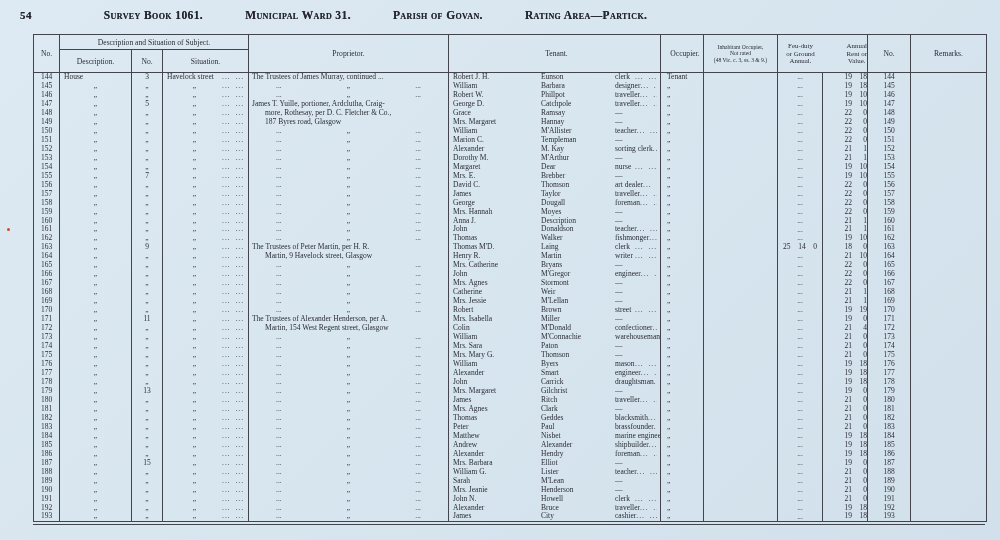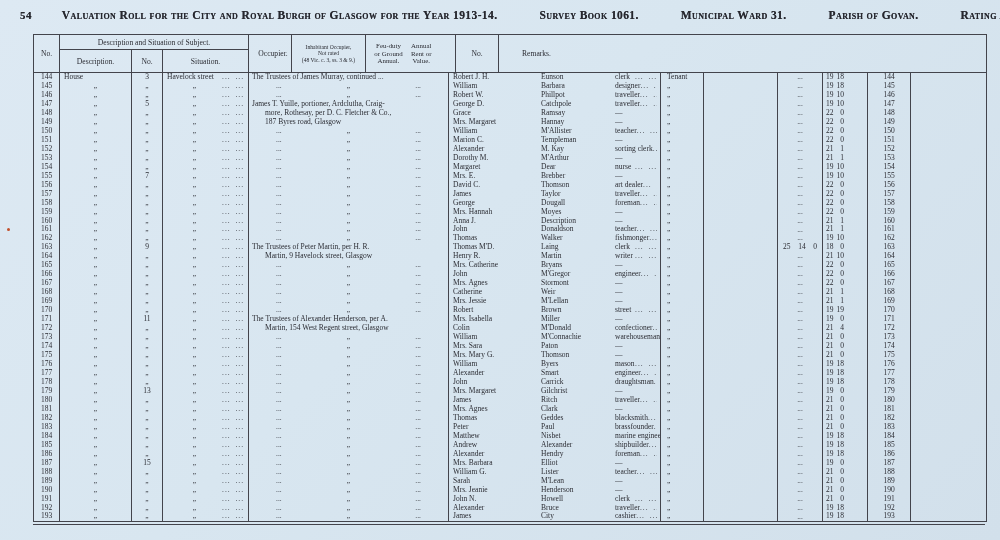--- a/index.html
+++ b/index.html
@@ -83,52 +83,53 @@
   .tFirst{width:88px;overflow:hidden;}
   .tSur{width:74px;overflow:hidden;}
   .tOcc{flex:1;display:flex;justify-content:space-between;padding-right:3px;overflow:hidden;}
   .tOcc .occ-text{flex:0 0 auto;}
 
   .cOcc{padding-left:6px;}
   .cFeu{display:flex;align-items:center;}
   .cFeu.dots{justify-content:center;}
   .cFeu.val{justify-content:space-between;padding:0 5px;}
   .cFeu.hdr{justify-content:center;word-spacing:4px;}
-  .cRent{display:flex;justify-content:space-between;padding-right:23px;}
+  .cRent{display:flex;justify-content:flex-end;padding-right:0;}
   .cRent .rp,.cRent .rs{width:15px;text-align:right;display:inline-block;}
   .cRent.hdr{justify-content:center;word-spacing:7px;padding-right:0;}
 
   .bottom-rule{margin-left:33px;width:952px;height:1.3px;background:#43444c;margin-top:1.7px;}
 </style>
 </head>
 <body>
 
 <div class="page">
   <div class="fleck"></div>
 
   <div class="topline">
     <span class="pgnum">54</span>
-    <span class="seg t-title">Valuation Roll for the City and Royal Burgh of Glasgow for the Year 1913-14.</span>
     <span class="seg t-right">Survey Book 1061.</span>
     <span class="seg t-right">Municipal Ward 31.</span>
     <span class="seg t-right">Parish of Govan.</span>
     <span class="seg t-right">Rating Area—Partick.</span>
   </div>
 
   <div class="vtable">
     <div class="thead">
       <div class="hc cNo1">No.</div>
       <div class="hgroup">
         <div class="hgroup-title">Description and Situation of Subject.</div>
         <div class="hgroup-sub">
           <div class="hsub w-desc">Description.</div>
           <div class="hsub w-sno">No.</div>
           <div class="hsub w-sit">Situation.</div>
         </div>
       </div>
+      <div class="hc cProp">Proprietor.</div>
+      <div class="hc cTen" style="display:flex;align-items:center;justify-content:center;">Tenant.</div>
       <div class="hc cOcc">Occupier.</div>
       <div class="hc cInh small3">Inhabitant Occupier,
 Not rated
 (48 Vic. c. 3, ss. 3 &amp; 9.)</div>
       <div class="hc cFeu mid3" style="border-right:none;">Feu-duty
 or Ground
 Annual.</div>
       <div class="hc cRent mid3" style="display:flex;">Annual
 Rent or
 Value.</div>

